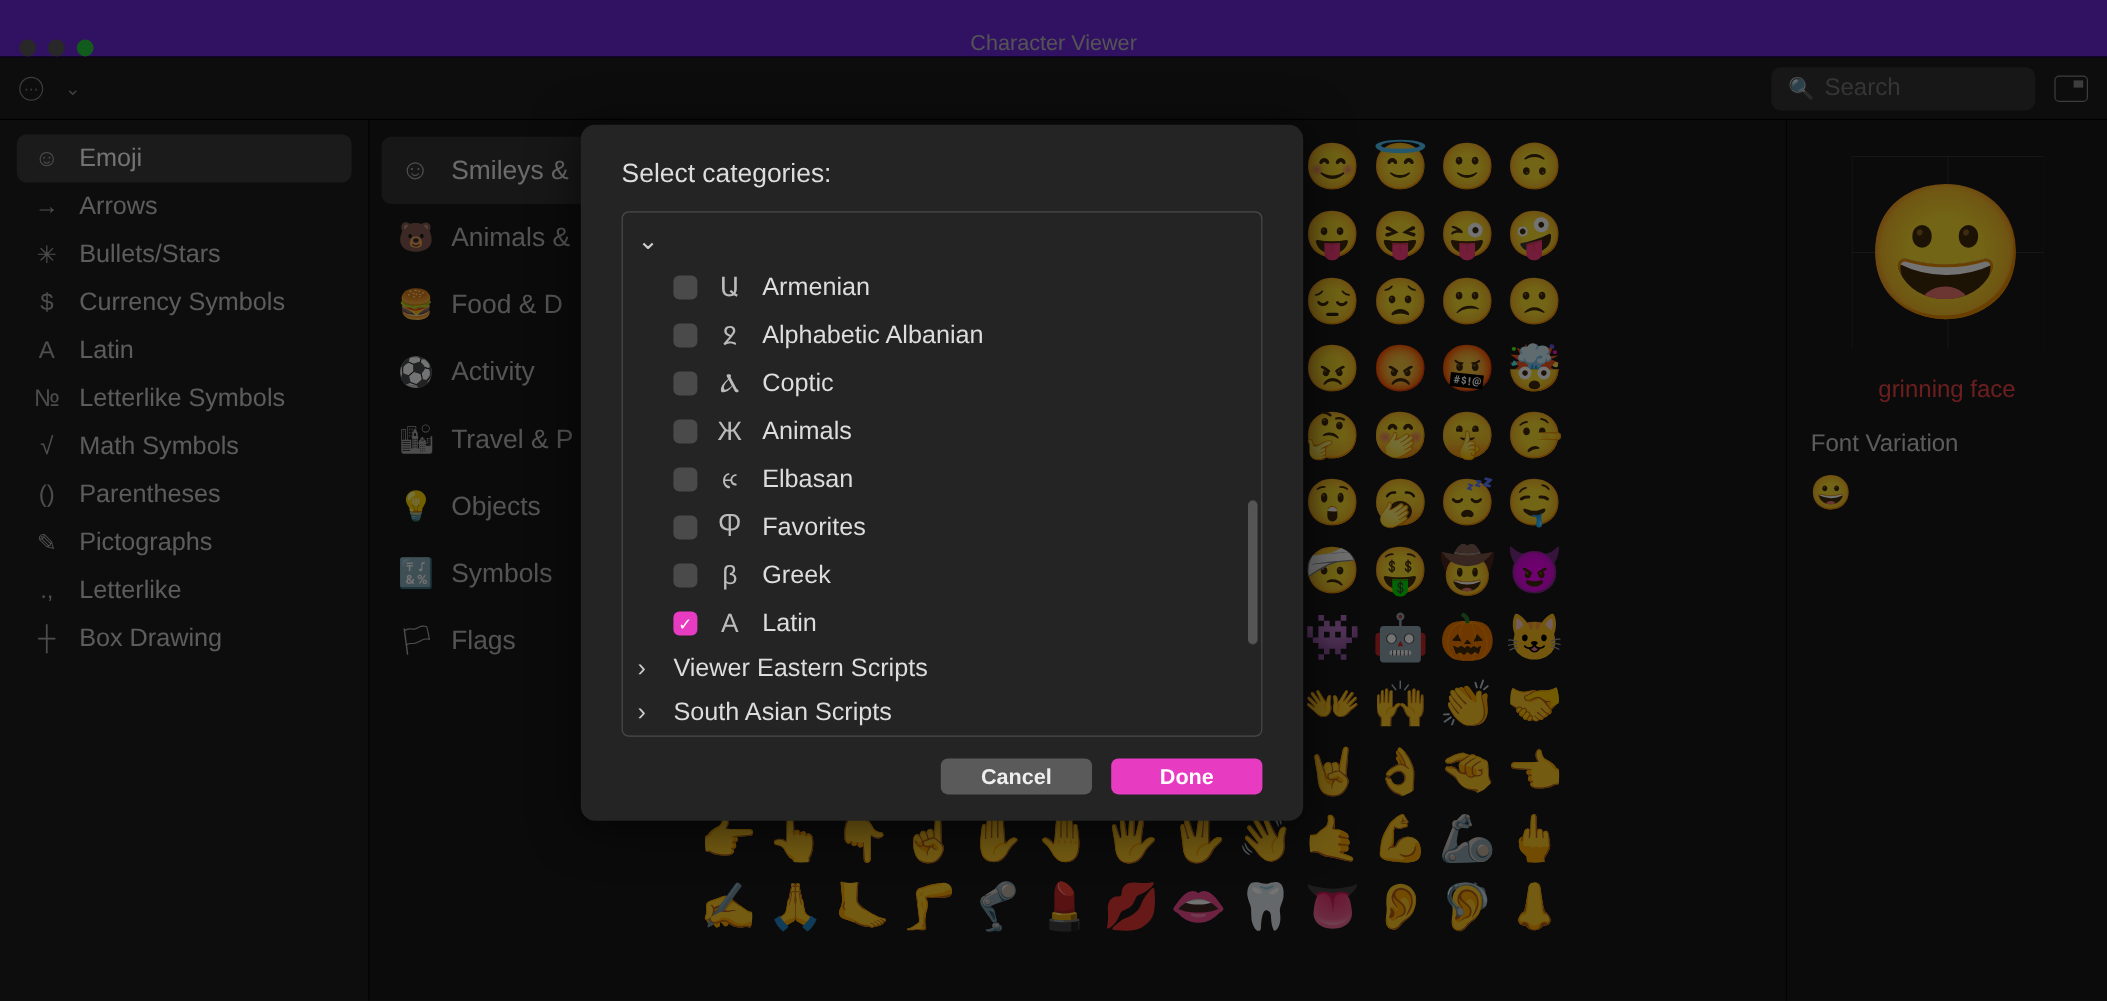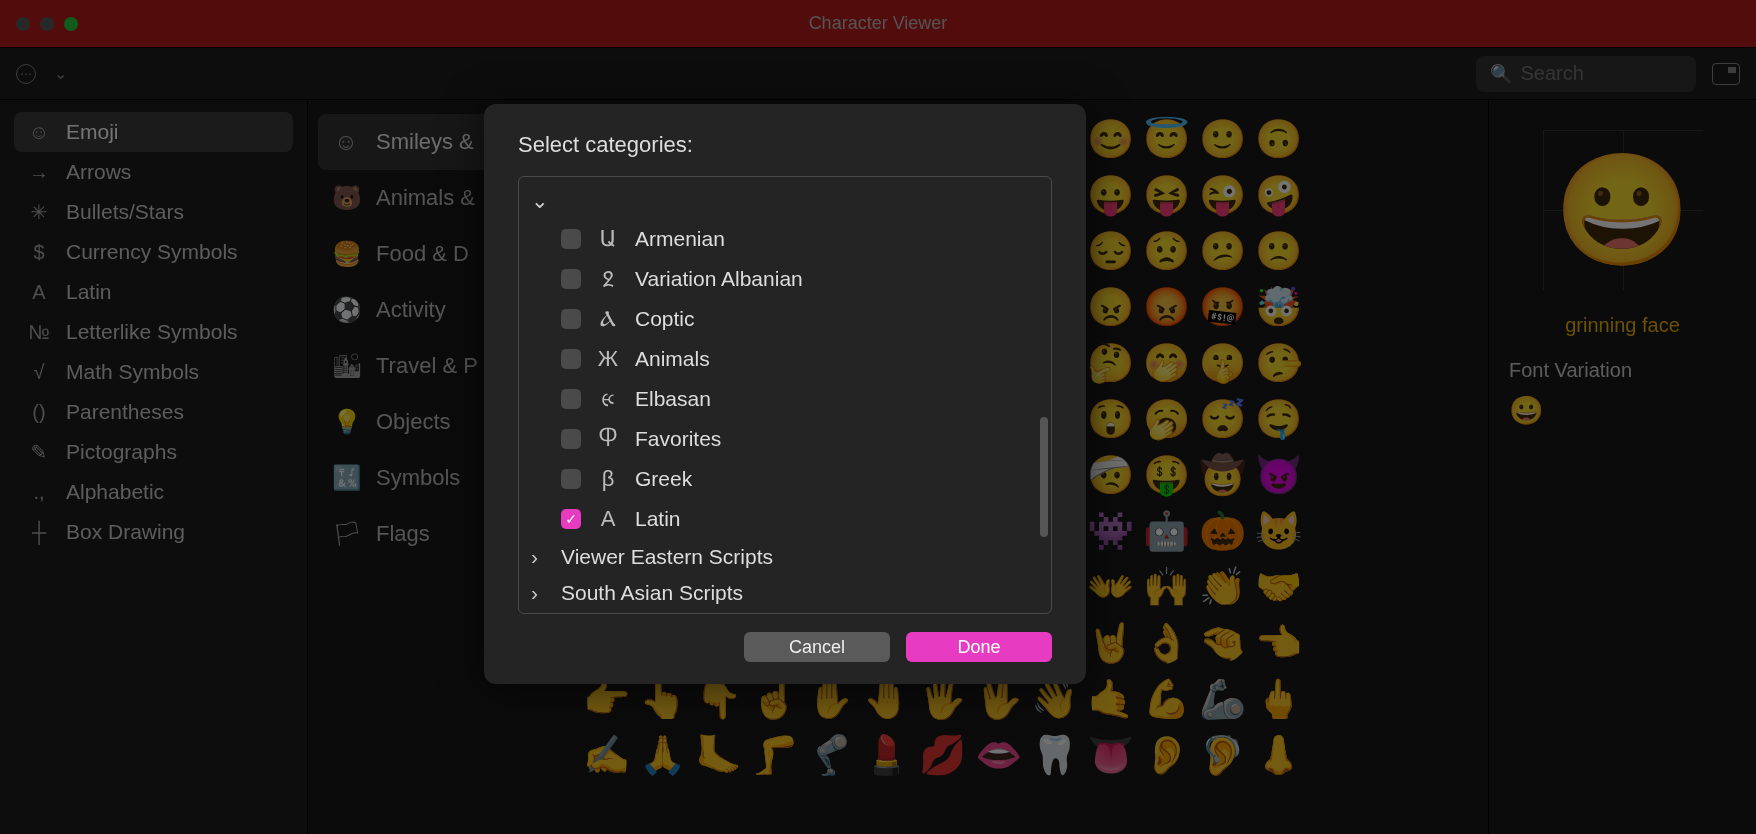--- a/index.html
+++ b/index.html
@@ -1,19 +1,19 @@
 <!DOCTYPE html>
 <html><head>
 <meta charset="utf-8">
 <style>
   * { box-sizing: border-box; margin: 0; padding: 0; }
   html, body { width: 1756px; height: 834px; overflow: hidden; font-family: -apple-system, "Helvetica Neue", Arial, sans-serif; background:#000; color:#ddd; }
 
   .window { position: relative; width:1756px; height:834px; background:#1e1e1e; }
-  .titlebar { height:48px; display:flex; align-items:center; position:relative; background:#b91c1c; border-bottom:1px solid #000; }
+  .titlebar { height:48px; display:flex; align-items:flex-end; position:relative; background:#6d28d9; border-bottom:1px solid #000; }
   .traffic { display:flex; gap:10px; margin-left:16px; }
   .dot { width:14px; height:14px; border-radius:50%; }
   .dot.close { background:#5a5a5a; }
   .dot.min { background:#5a5a5a; }
   .dot.max { background:#27c93f; }
   .title { position:absolute; left:0; right:0; text-align:center; font-size:18px; color:#bbb; }
 
   .toolbar { height:52px; display:flex; align-items:center; padding:0 16px; border-bottom:1px solid #000; background:#1e1e1e; justify-content:space-between; }
   .toolbar-left { display:flex; align-items:center; gap:18px; }
   .icon-circ { width:20px; height:20px; border:1.5px solid #888; border-radius:50%; display:flex; align-items:center; justify-content:center; color:#888; font-size:12px; }
@@ -44,42 +44,42 @@
   .grid-wrap { flex:1; background:#1a1a1a; overflow:hidden; position:relative; }
   .grid { position:absolute; left:0; top:0; padding:14px 16px; display:grid; grid-template-columns: repeat(13, 50px); gap:6px 6px; }
   .grid .em { width:50px; height:50px; font-size:38px; display:flex; align-items:center; justify-content:center; }
 
   
   .preview { width:268px; background:#1a1a1a; border-left:1px solid #000; padding:20px; text-align:center; }
   .preview-grid { width:160px; height:160px; margin:10px auto 24px; position:relative; background:
       linear-gradient(#333 1px, transparent 1px) 0 0 / 100% 80px,
       linear-gradient(90deg, #333 1px, transparent 1px) 0 0 / 80px 100%;
       display:flex; align-items:center; justify-content:center; font-size:110px; }
-  .char-name { font-size:20px; color:#eab308; margin-bottom:22px; }
+  .char-name { font-size:20px; color:#ef4444; margin-bottom:22px; }
   .fav-btn { display:inline-block; padding:6px 14px; border:1px solid #555; border-radius:6px; color:#ddd; font-size:19px; background:#2a2a2a; }
   .section-label { text-align:left; font-size:20px; color:#ccc; margin-bottom:12px; }
   .variation { text-align:left; font-size:28px; }
 
   
   .dim { position:absolute; inset:0; background:rgba(0,0,0,0.55); }
 
   
   .modal { position:absolute; left:484px; top:104px; width:602px; height:580px; background:#242424; border-radius:12px; box-shadow:0 4px 40px rgba(0,0,0,0.6); padding:28px 34px 22px; display:flex; flex-direction:column; }
   .modal-title { font-size:22px; color:#ddd; margin-bottom:18px; }
   .modal-list { flex:1; border:1px solid #4a4a4a; border-radius:6px; overflow:hidden; position:relative; background:#242424; }
   .modal-scroll { position:absolute; inset:0; overflow:auto; padding:6px 4px; }
   .group-row { display:flex; align-items:center; gap:12px; padding:6px 8px; font-size:21px; color:#ddd; }
   .group-row .disclosure { width:18px; display:inline-block; color:#ccc; }
   .script-row { display:flex; align-items:center; gap:14px; padding:4px 6px 4px 38px; font-size:21px; color:#ddd; height:40px; }
   .checkbox { width:20px; height:20px; border-radius:5px; background:#4a4a4a; display:flex; align-items:center; justify-content:center; color:#fff; font-size:14px; flex-shrink:0; }
   .checkbox.checked { background:#e73cc2; }
   .script-icon { width:26px; text-align:center; color:#bbb; font-size:22px; }
   .modal-scrollbar { position:absolute; right:3px; top:240px; width:8px; height:120px; background:#555; border-radius:4px; }
   .modal-actions { display:flex; justify-content:flex-end; gap:16px; margin-top:18px; }
-  .btn { width:146px; height:30px; border-radius:6px; font-size:18px; display:flex; align-items:center; justify-content:center; }
+  .btn { width:126px; height:30px; border-radius:6px; font-size:18px; display:flex; align-items:center; justify-content:center;font-weight:bold; }
   .btn-cancel { background:#5a5a5a; color:#eee; }
   .btn-done { background:#e73cc2; color:#fff; }
 
   ::-webkit-scrollbar { width:0; height:0; }
 </style>
 </head>
 <body>
 
 <div class="window">
 
@@ -140,21 +140,21 @@
         <div class="sidebar-item">
           <span class="sidebar-icon">()</span>
           <span>Parentheses</span>
         </div>
         <div class="sidebar-item">
           <span class="sidebar-icon">✎</span>
           <span>Pictographs</span>
         </div>
         <div class="sidebar-item">
           <span class="sidebar-icon">.,</span>
-          <span>Alphabetic</span>
+          <span>Letterlike</span>
         </div>
         <div class="sidebar-item">
           <span class="sidebar-icon">┼</span>
           <span>Box Drawing</span>
         </div>
       </div>
 
     <div class="categories" id="categories">
         <div class="cat-item selected">
           <span class="cat-icon">☺</span>
@@ -369,21 +369,21 @@
             <span class="disclosure">⌄</span>
           </div>
           <div class="script-row">
             <span class="checkbox"></span>
             <span class="script-icon">Ա</span>
             <span>Armenian</span>
           </div>
           <div class="script-row">
             <span class="checkbox"></span>
             <span class="script-icon">𐔰</span>
-            <span>Variation Albanian</span>
+            <span>Alphabetic Albanian</span>
           </div>
           <div class="script-row">
             <span class="checkbox"></span>
             <span class="script-icon">Ⲁ</span>
             <span>Coptic</span>
           </div>
           <div class="script-row">
             <span class="checkbox"></span>
             <span class="script-icon">Ж</span>
             <span>Animals</span>

